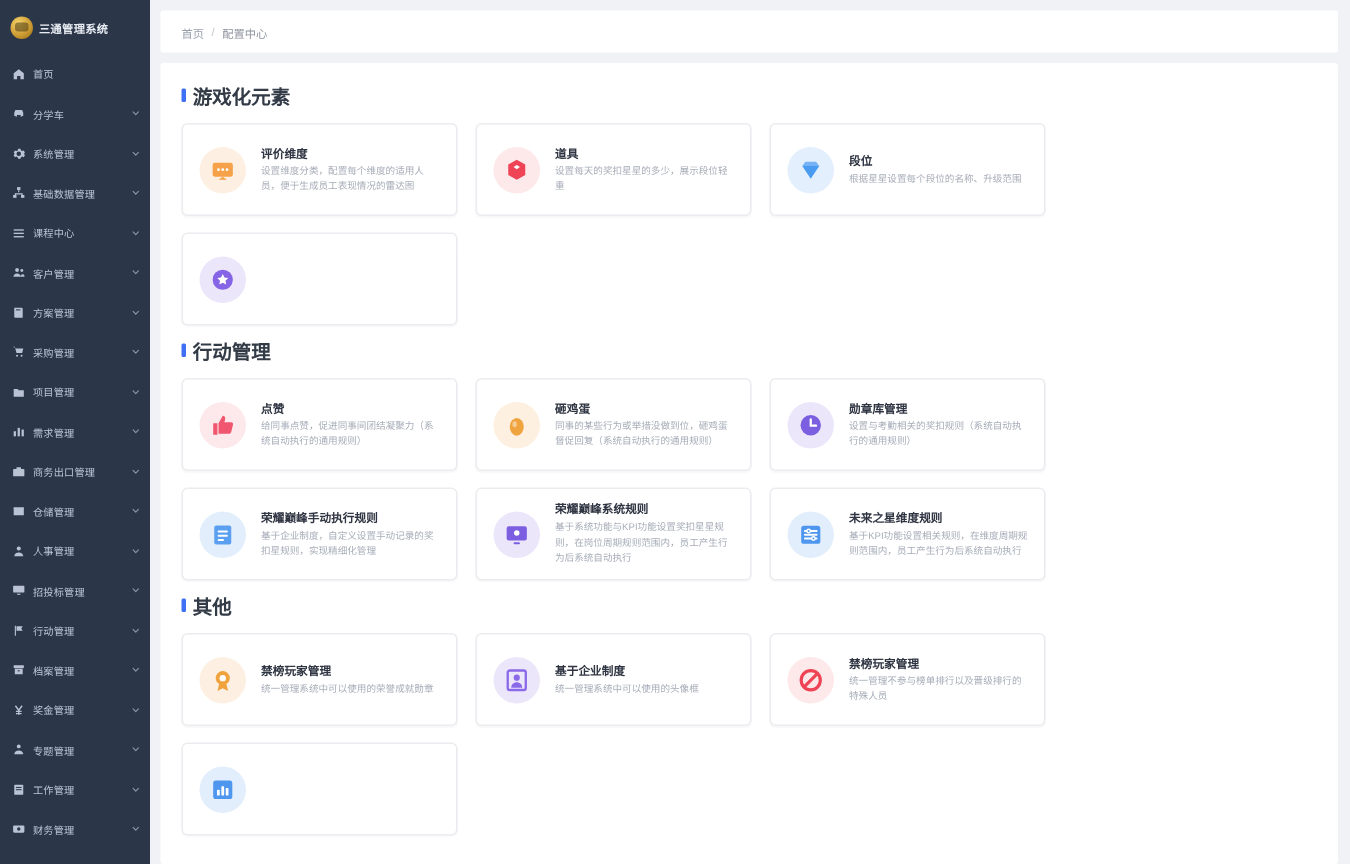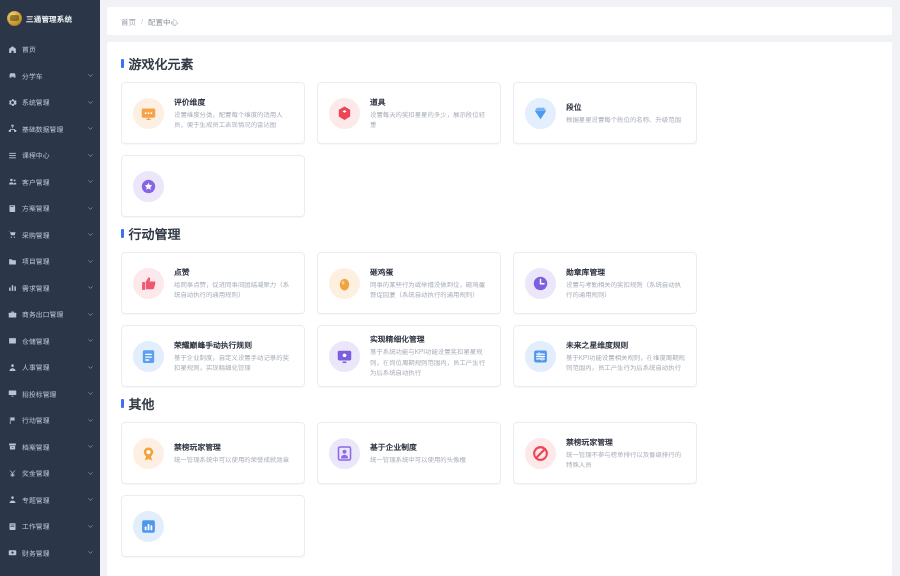--- a/index.html
+++ b/index.html
@@ -592,21 +592,21 @@
               <div class="card-ico" style="background: rgb(236, 230, 251); color: rgb(123, 95, 224);">
                 <span class="glyph">
                   <svg viewBox="0 0 24 24">
                     <rect x="2.5" y="4" width="19" height="13.5" rx="2" fill="currentColor"></rect>
                     <circle cx="12" cy="10.3" r="2.6" fill="#fff"></circle>
                     <rect x="9" y="19" width="6" height="2" rx="1" fill="currentColor"></rect>
                   </svg>
                 </span>
               </div>
               <div class="card-body">
-                <div class="card-title">实现精细化管理</div>
+                <div class="card-title">荣耀巅峰系统规则</div>
                 <div class="card-desc">基于系统功能与KPI功能设置奖扣星星规则，在岗位周期规则范围内，员工产生行为后系统自动执行</div>
               </div>
             </div>
             <div class="card">
               <div class="card-ico" style="background: rgb(226, 238, 252); color: rgb(78, 150, 238);">
                 <span class="glyph">
                   <svg viewBox="0 0 24 24">
                     <rect x="3" y="3.5" width="18" height="17" rx="2.5" fill="currentColor"></rect>
                     <g stroke="#fff" stroke-width="1.8" stroke-linecap="round">
                       <path d="M6.5 8.5h11M6.5 12h11M6.5 15.5h11"></path>

